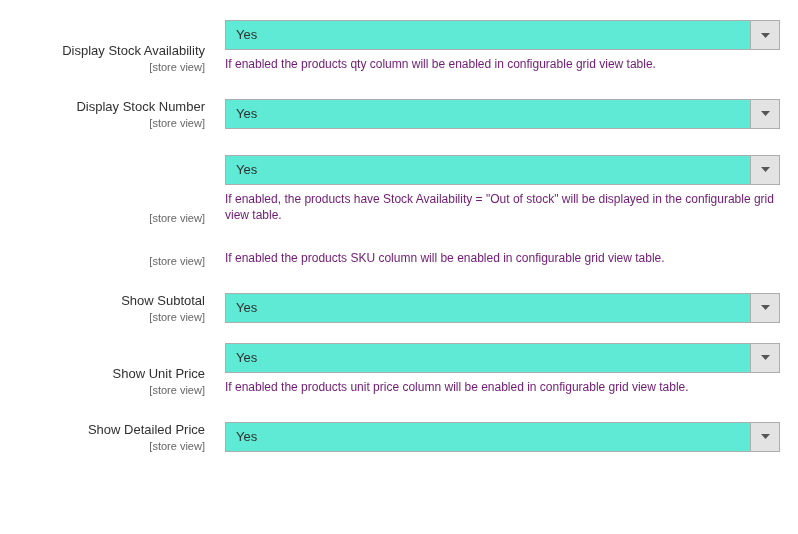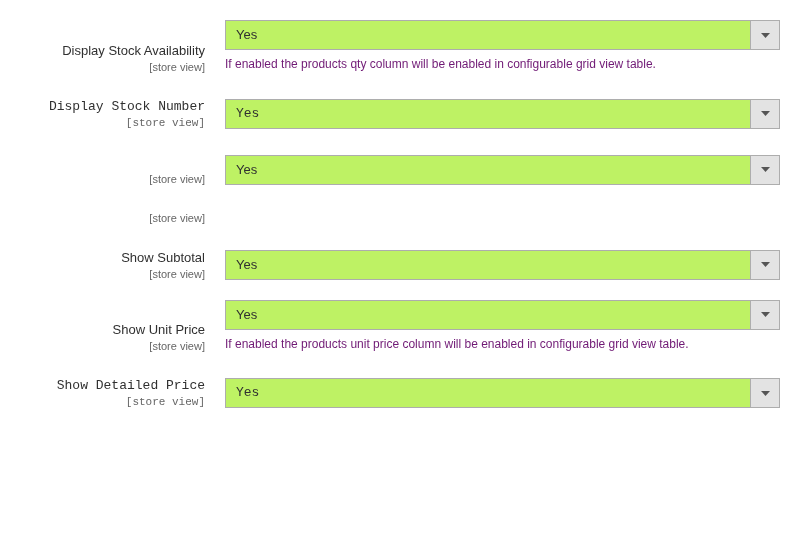--- a/index.html
+++ b/index.html
@@ -45,21 +45,21 @@
     }
     .select-wrapper {
       position: relative;
       width: 100%;
       display: flex;
     }
     .select-display {
       flex: 1;
       border: 1px solid #adadad;
       border-right: none;
-      background: #bef264;
+      background: #5eead4;
       padding: 6px 10px;
       font-size: 13px;
       color: #303030;
       height: 30px;
       line-height: 16px;
       cursor: pointer;
     }
     .select-arrow {
       width: 30px;
       height: 30px;
@@ -78,21 +78,20 @@
       color: #701a75;
       font-size: 12px;
       margin-top: 6px;
       line-height: 1.4;
     }
     .field-group {
       margin-bottom: 20px;
     }
     .field-group.no-note {
       margin-bottom: 26px;
-      font-family: Liberation Mono, monospace;
     }
   </style>
 </head>
 <body>
 
 <div>
 
   <div class="field-group">
     <div class="field-row">
       <div class="field-label-col">
@@ -139,30 +138,32 @@
       </div>
       <div class="field-value-col">
         <div class="select-wrapper">
           <div class="select-display">Yes</div>
           <div class="select-arrow">
             <svg viewBox="0 0 9 5">
                 <path d="M0 0 L4.5 5 L9 0 Z" fill="#555"></path>
               </svg>
           </div>
         </div>
-      </div>
-    </div>
-  </div>
-
-  <div class="field-group">
-    <div class="field-row">
-      <div class="field-label-col">
-        <span class="scope-label">[store view]</span>
-      </div>
-      <div class="field-value-col">
+        <div class="field-note">If enabled, the products have Stock Availability = "Out of stock" will be displayed in the configurable grid view table.</div>
+      </div>
+    </div>
+  </div>
+
+  <div class="field-group">
+    <div class="field-row">
+      <div class="field-label-col">
+        <span class="scope-label">[store view]</span>
+      </div>
+      <div class="field-value-col">
+        <div class="field-note">If enabled the products SKU column will be enabled in configurable grid view table.</div>
       </div>
     </div>
   </div>
 
   <div class="field-group">
     <div class="field-row">
       <div class="field-label-col">
         <span class="field-label">Show Subtotal</span>
         <span class="scope-label">[store view]</span>
       </div>

